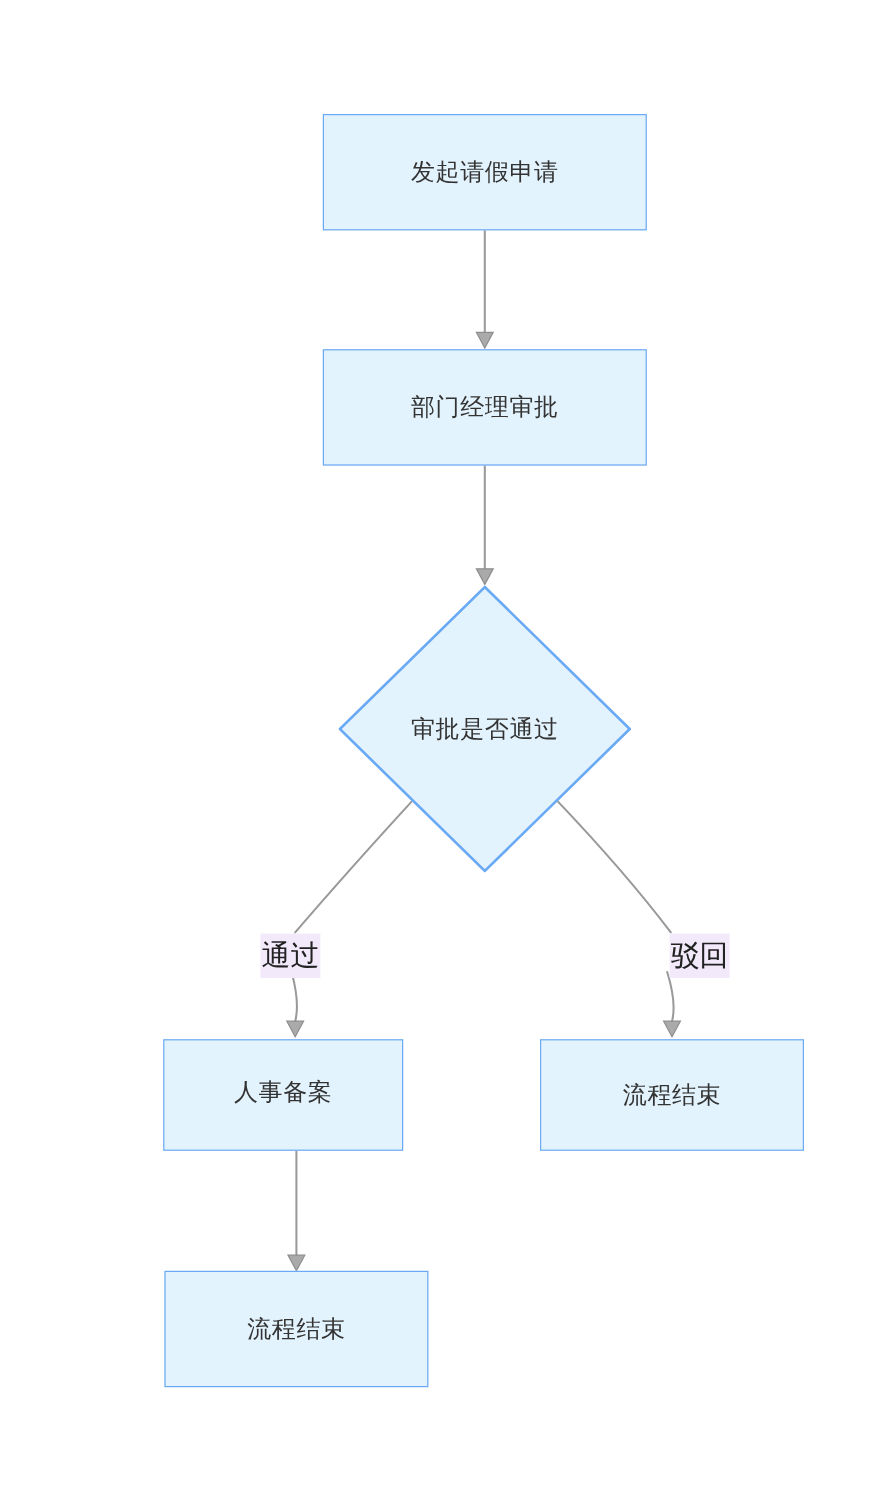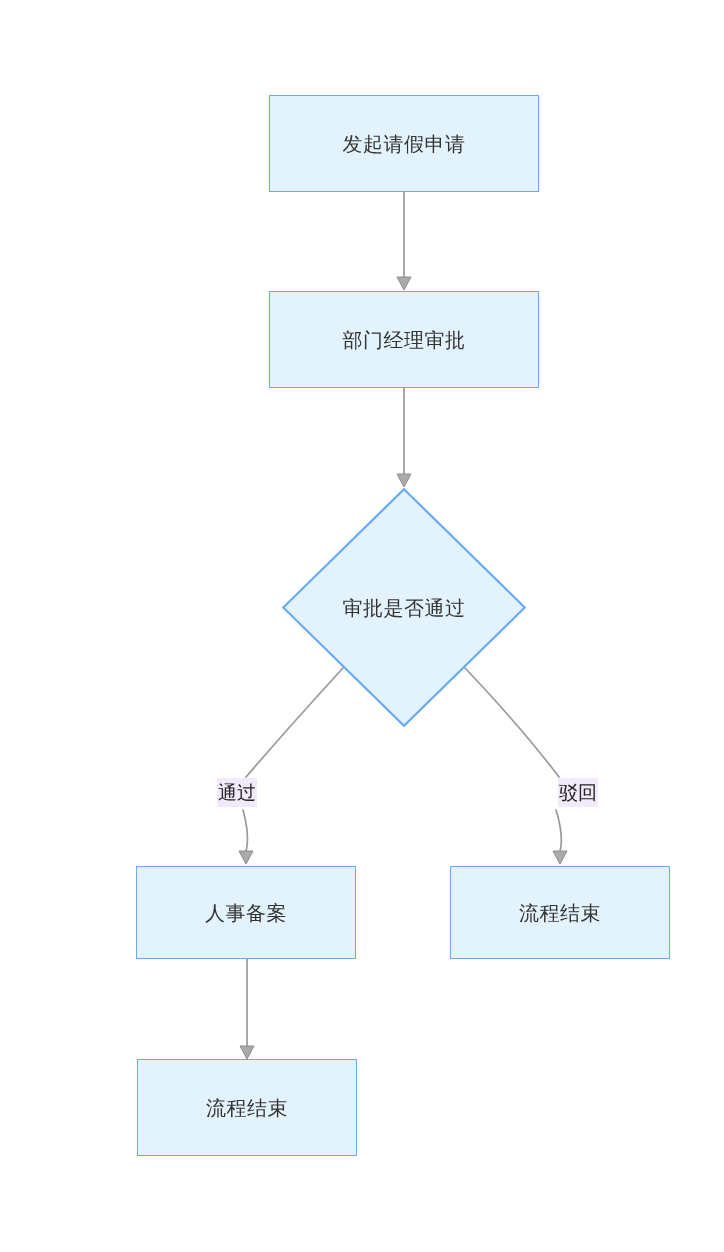--- a/index.html
+++ b/index.html
@@ -59,21 +59,21 @@
     height: 100%;
   }
   .diamond-label-wrap {
     position: relative;
     z-index: 2;
   }
   .edge-label {
     position: absolute;
     background: #f2e9fb;
     color: #222222;
-    font-size: 19px;
+    font-size: 24px;
     line-height: 1.55;
     white-space: nowrap;
     padding: 0 1px;
     user-select: none;
   }
 </style>
 </head>
 <body>
 
 <div id="canvas">
@@ -110,21 +110,21 @@
     <span class="node-label">部门经理审批</span>
   </div>
 
   <div class="node node-diamond" style="left:242px; top:488px; width:244px; height:239px;">
     <svg class="diamond-shape" viewBox="0 0 244 239" preserveAspectRatio="none">
       <polygon points="122,1.2 242.8,119.5 122,237.8 1.2,119.5" fill="#e3f3fd" stroke="#6aa9f4" stroke-width="2.2" stroke-linejoin="miter"></polygon>
     </svg>
     <span class="node-label diamond-label-wrap">审批是否通过</span>
   </div>
 
-  <div class="node node-rect" style="left:96px; top:866px; width:220px; height:93px;">
+  <div class="node node-rect" style="left:96px; top:866px; width:200px; height:93px;font-family:Liberation Mono, monospace;">
     <span class="node-label">人事备案</span>
   </div>
 
   <div class="node node-rect" style="left:410px; top:866px; width:220px; height:93px;">
     <span class="node-label">流程结束</span>
   </div>
 
   <div class="node node-rect" style="left:97px; top:1059px; width:220px; height:97px;">
     <span class="node-label">流程结束</span>
   </div>

